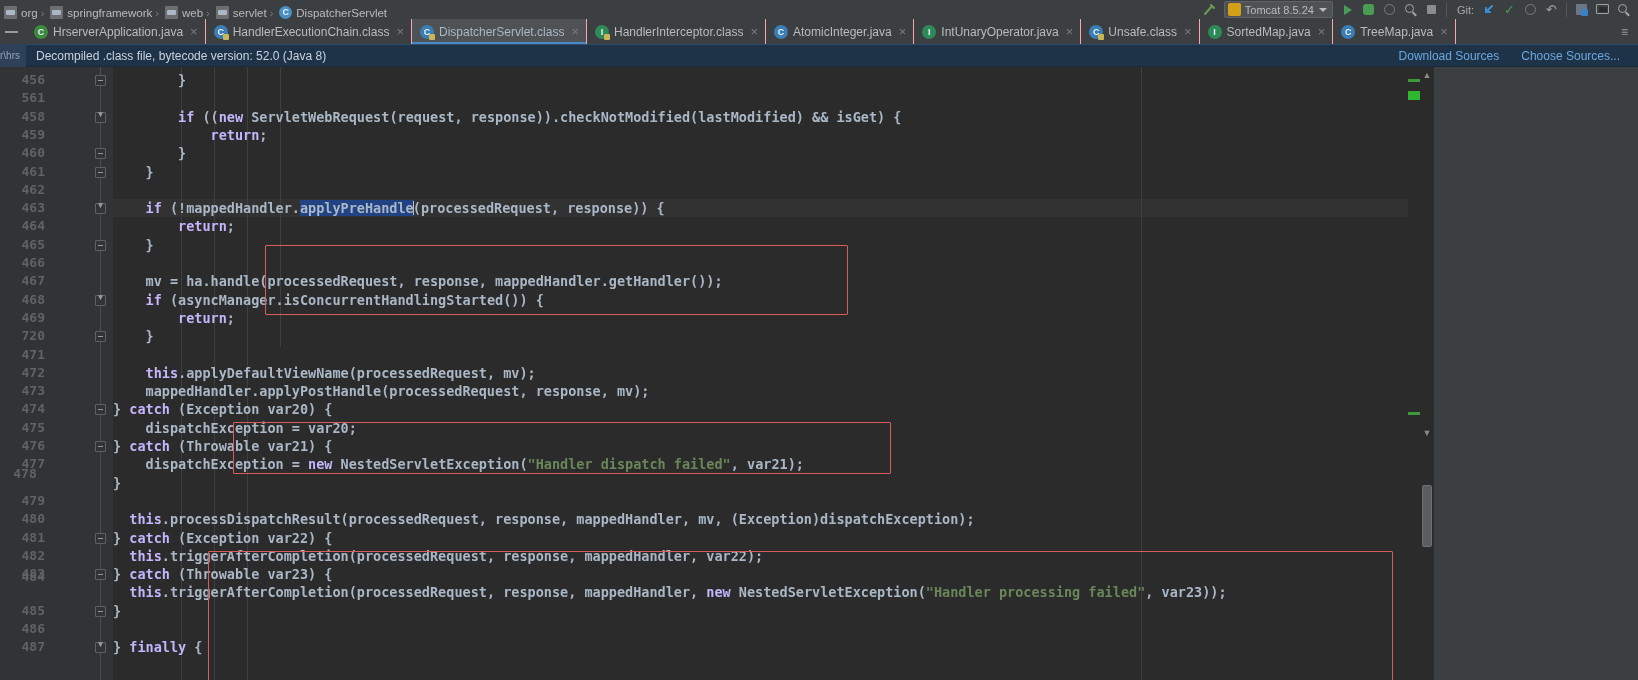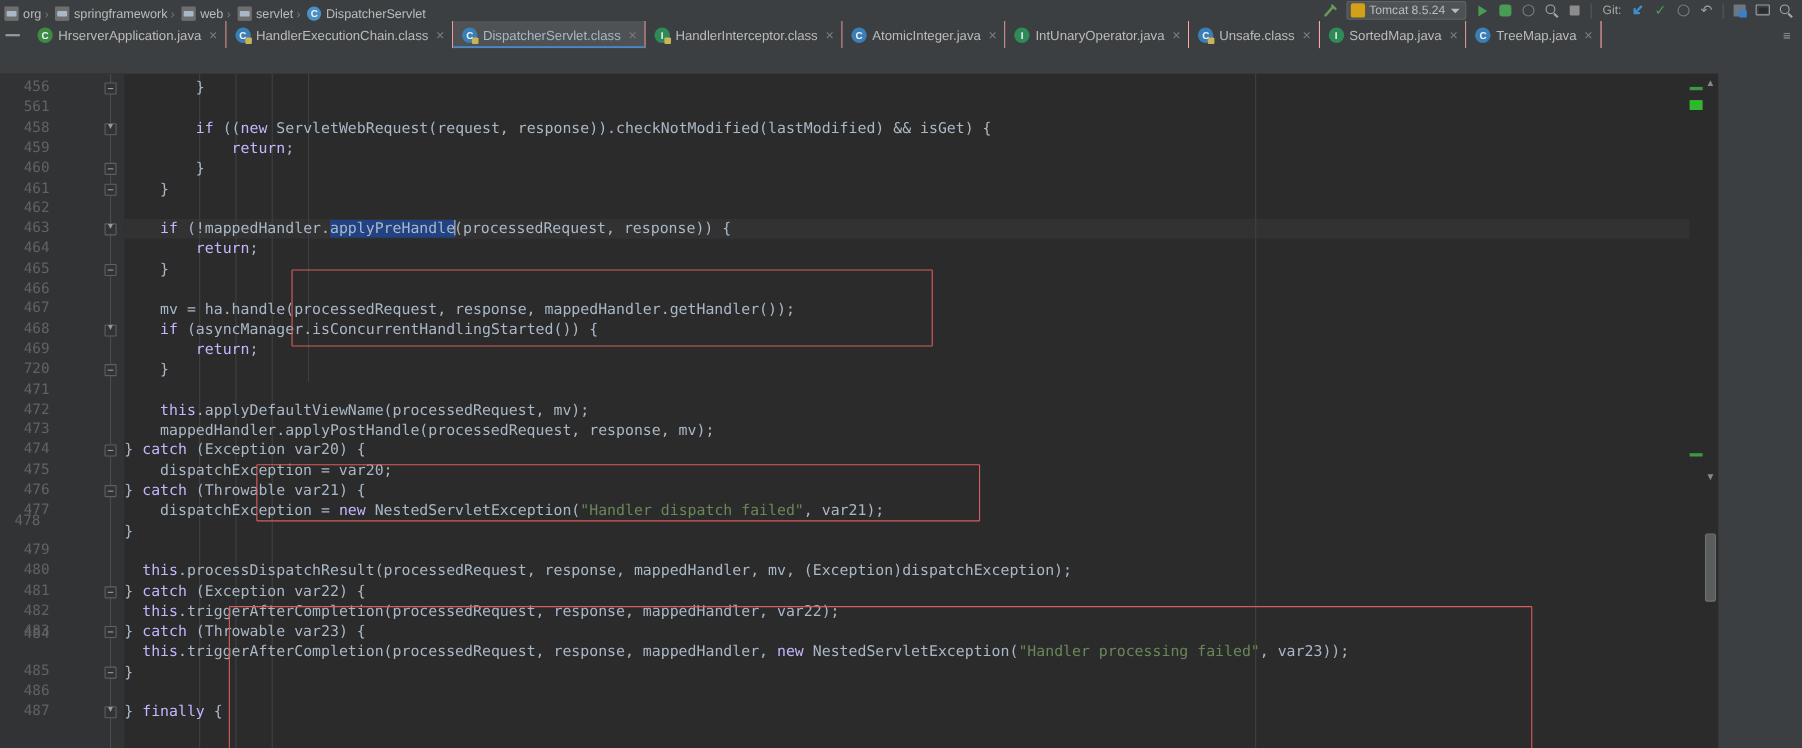--- a/index.html
+++ b/index.html
@@ -84,22 +84,22 @@
     display: flex; align-items: center; font-size: 12px; color: #c9d3dd;
   }
   .banner-gut { width: 26px; height: 23px; background:#2f4158; color:#8fa4b8; font-size:10px;
                 display:flex; align-items:center; overflow:hidden; flex:none;}
   .banner-txt { padding-left: 10px; }
   .banner-links { margin-left: auto; display: flex; gap: 22px; padding-right: 18px; }
   .banner-links span { color: #6aa8e0; cursor: pointer; }
 
   
   .editor {
-    position: absolute; left: 0; top: 67px; width: 1562px; height: 613px;
-    background: #2b2b2b; overflow: hidden;
+    position: absolute; left: 0; top: 67px; width: 1434px; height: 613px;
+    background: #2b2b2b; overflow: hidden; font-weight: bold;
   }
   .gutter {
     position: absolute; left: 0; top: 0; width: 113px; height: 613px;
     background: #313335;
   }
   .gutter-fold-line { position:absolute; left:100px; top:0; width:1px; height:613px; background:#4a4d4f; }
   .lnum {
     position: absolute; right: 68px; font-size: 13px; color: #606366;
     font-family: "DejaVu Sans Mono", monospace; text-align: right; width: 40px;
     line-height: 18.3px;
@@ -270,20 +270,28 @@
         </div>
         <div class="tab">
           <span class="ticon cls" data-gl="C"></span>
           <span>TreeMap.java</span>
           <span class="tclose">×</span>
         </div>
       </div>
     <div class="tab-options">≡</div>
   </div>
 
+  <div class="banner">
+    <div class="banner-gut">r\hrs</div>
+    <div class="banner-txt">Decompiled .class file, bytecode version: 52.0 (Java 8)</div>
+    <div class="banner-links">
+      <span>Download Sources</span>
+      <span>Choose Sources...</span>
+    </div>
+  </div>
 
   <div class="editor">
 
     <div class="gutter">
       <div class="gutter-fold-line"></div>
       <div id="linenums">
           <div class="lnum" style="top: 4px;">456</div>
           <div class="lnum" style="top: 22.3px;">561</div>
           <div class="lnum" style="top: 40.6px;">458</div>
           <div class="lnum" style="top: 58.9px;">459</div>

